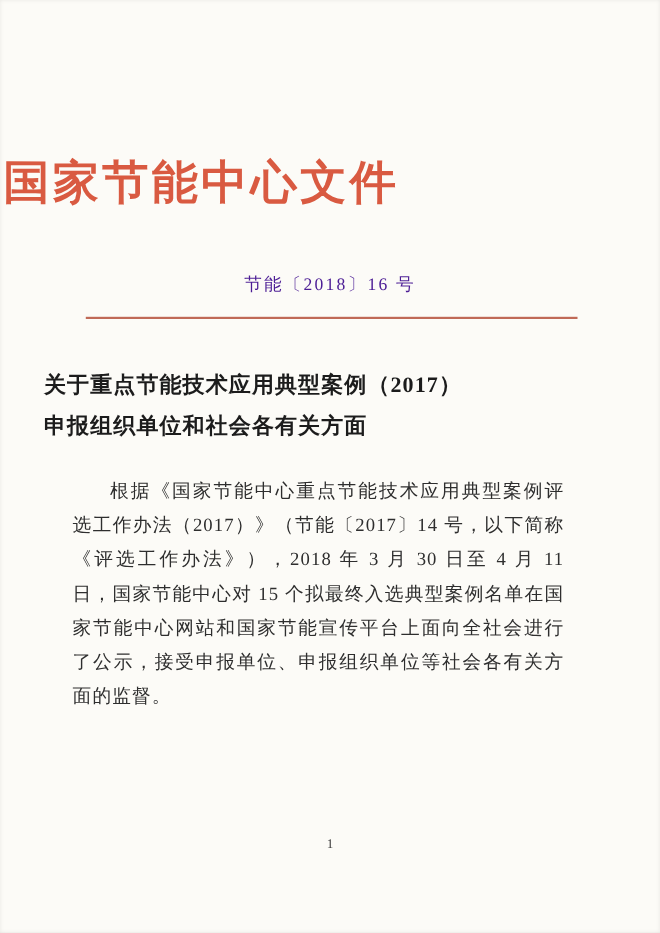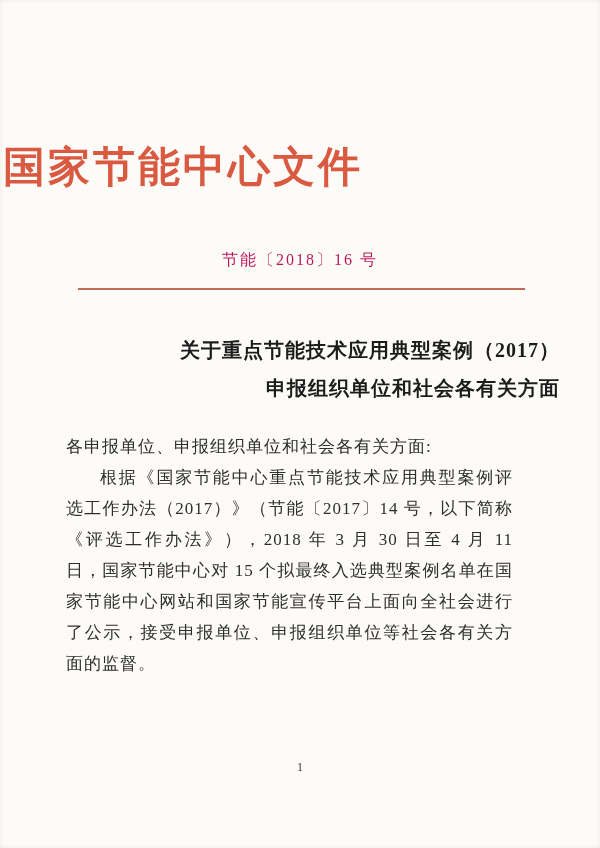--- a/index.html
+++ b/index.html
@@ -35,37 +35,37 @@
     text-indent: 3px; 
   }
   .doc-number {
     position: absolute;
     top: 249px;
     left: 0;
     width: 100%;
     text-align: center;
     font-size: 16px;
     line-height: 22px;
-    color: #be185d;
+    color: #4c1d95;
     letter-spacing: 2px;
   }
   .red-divider {
     position: absolute;
     top: 288px;
     left: 78px;
     width: 447px;
     height: 2px;
     background: var(--divider-red, #c06a57);
   }
   .doc-title {
     position: absolute;
     top: 331px;
     left: 40px;
     width: 520px;
-    text-align: right;
+    text-align: left;
     font-size: 20px;
     font-weight: bold;
     color: #1c1c1c;
     line-height: 38px;
     letter-spacing: 1px;
   }
   .doc-body {
     position: absolute;
     top: 431px;
     left: 66px;
@@ -104,19 +104,18 @@
   <div class="doc-number">节能〔2018〕16 号</div>
 
   <div class="red-divider"></div>
 
   <div class="doc-title">
     <div>关于重点节能技术应用典型案例（2017）</div>
     <div>申报组织单位和社会各有关方面</div>
   </div>
 
   <div class="doc-body">
-    <p class="salutation">各申报单位、申报组织单位和社会各有关方面:</p>
     <p>根据《国家节能中心重点节能技术应用典型案例评选工作办法（2017）》（节能〔2017〕14 号，以下简称《评选工作办法》），2018 年 3 月 30 日至 4 月 11 日，国家节能中心对 15 个拟最终入选典型案例名单在国家节能中心网站和国家节能宣传平台上面向全社会进行了公示，接受申报单位、申报组织单位等社会各有关方面的监督。</p>
   </div>
 
   <div class="page-number">1</div>
 
 </div>
 
 </body></html>

